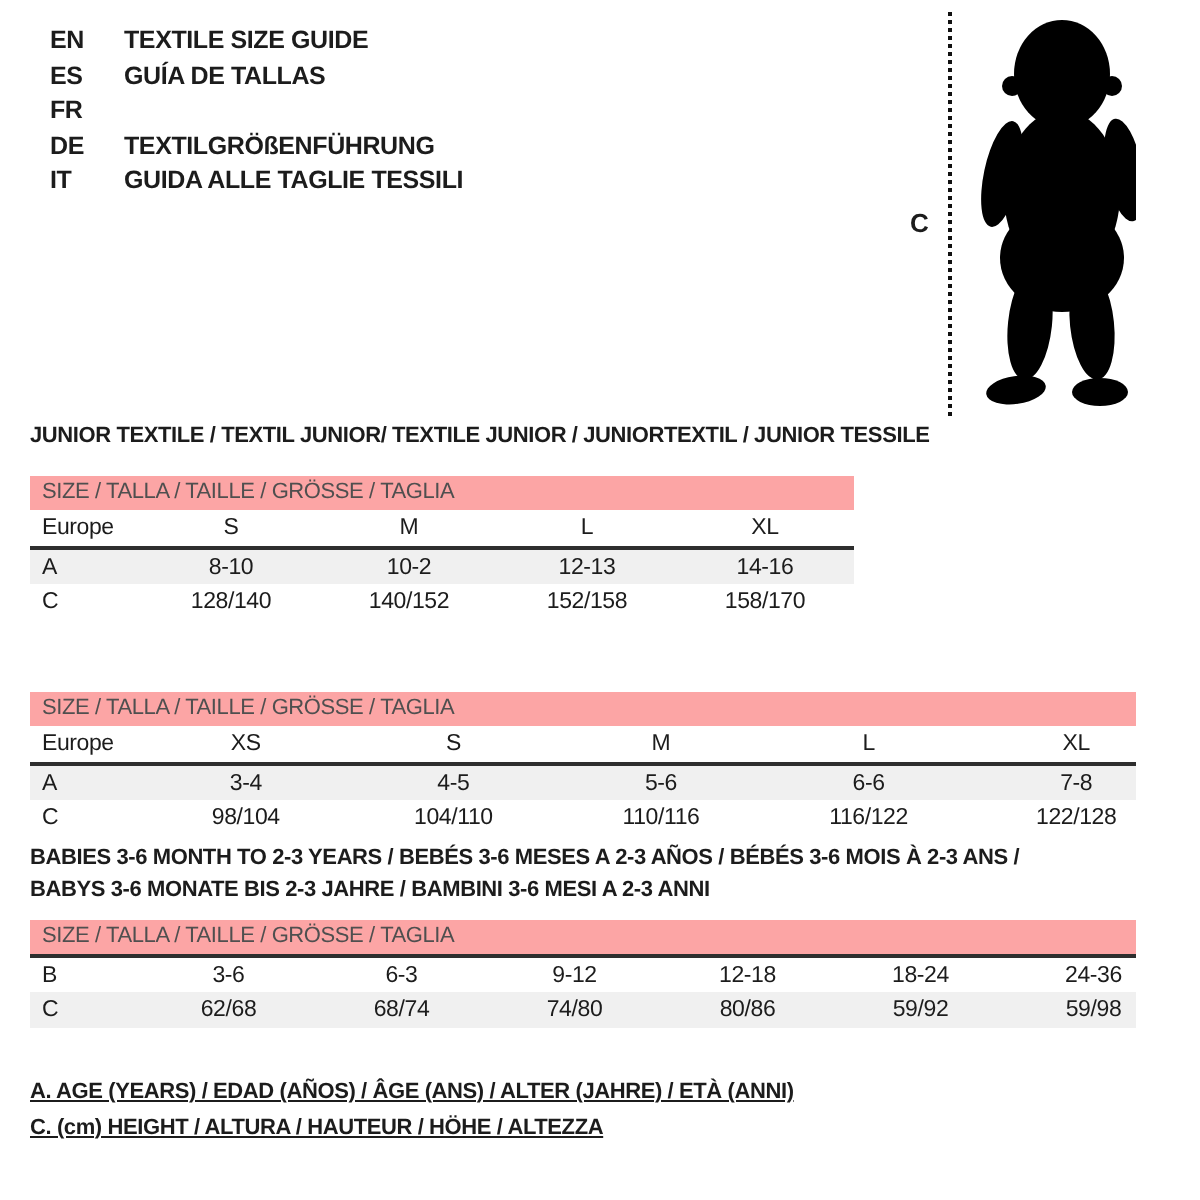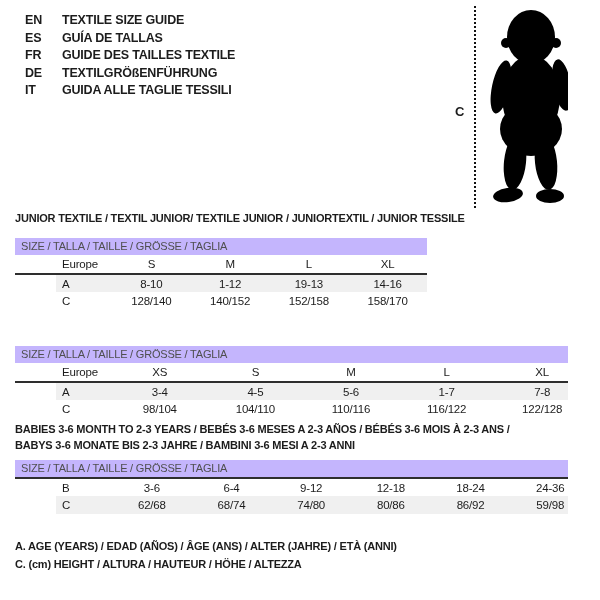--- a/index.html
+++ b/index.html
@@ -14,49 +14,48 @@
   .lang-text{white-space:nowrap;}
   
   .measure-line{position:absolute;left:474px;top:6px;height:202px;width:0;border-left:2.5px dotted #111;}
   .measure-label{position:absolute;left:455px;top:104px;font-size:13px;font-weight:bold;}
   .baby-svg{position:absolute;left:487px;top:5px;width:90px;height:205px;}
   
   .sec-title{position:absolute;left:15px;font-size:11px;font-weight:bold;white-space:nowrap;}
   .sec-title.two-line{line-height:15.5px;}
   
   .tbl{position:absolute;left:15px;}
-  .thead{height:17px;line-height:17px;background:#c4b5fd;color:#4f4f4f;font-size:11px;padding-left:6px;box-sizing:border-box;}
-  .row{display:flex;align-items:center;font-size:11.5px;margin-left:41px;}
+  .thead{height:17px;line-height:17px;background:#fca5a5;color:#4f4f4f;font-size:11px;padding-left:6px;box-sizing:border-box;}
+  .row{display:flex;align-items:center;font-size:11.5px;}
   .row.h18{height:18px;}
   .row.h17{height:17px;}
   .row.shaded{background:#f0f0f0;}
   .rule{height:2px;background:#2e2e2e;}
   .c{flex:1;text-align:center;}
   .c.lbl{flex:0 0 50px;text-align:left;padding-left:6px;}
   
-  .footnotes{position:absolute;left:15px;top:537px;font-size:11px;font-weight:bold;line-height:18px;}
+  .footnotes{position:absolute;left:15px;top:537px;font-size:11px;font-weight:bold;line-height:18px;text-decoration:underline;}
   .footnote{white-space:nowrap;}
 </style>
 </head>
 <body>
 
 <div class="canvas">
 
   <div class="lang-block">
     <div class="lang-row">
       <span class="lang-code">EN</span>
       <span class="lang-text">TEXTILE SIZE GUIDE</span>
     </div>
     <div class="lang-row">
       <span class="lang-code">ES</span>
       <span class="lang-text">GUÍA DE TALLAS</span>
     </div>
     <div class="lang-row">
       <span class="lang-code">FR</span>
-      <span class="lang-text">GUIDE DES TAILLES TEXTILE</span>
     </div>
     <div class="lang-row">
       <span class="lang-code">DE</span>
       <span class="lang-text">TEXTILGRÖßENFÜHRUNG</span>
     </div>
     <div class="lang-row">
       <span class="lang-code">IT</span>
       <span class="lang-text">GUIDA ALLE TAGLIE TESSILI</span>
     </div>
   </div>
@@ -86,22 +85,22 @@
       <div class="c lbl">Europe</div>
       <div class="c">S</div>
       <div class="c">M</div>
       <div class="c">L</div>
       <div class="c">XL</div>
     </div>
     <div class="rule"></div>
     <div class="row h17 shaded">
       <div class="c lbl">A</div>
       <div class="c">8-10</div>
-      <div class="c">1-12</div>
-      <div class="c">19-13</div>
+      <div class="c">10-2</div>
+      <div class="c">12-13</div>
       <div class="c">14-16</div>
     </div>
     <div class="row h18">
       <div class="c lbl">C</div>
       <div class="c">128/140</div>
       <div class="c">140/152</div>
       <div class="c">152/158</div>
       <div class="c">158/170</div>
     </div>
   </div>
@@ -115,21 +114,21 @@
       <div class="c">M</div>
       <div class="c">L</div>
       <div class="c">XL</div>
     </div>
     <div class="rule"></div>
     <div class="row h17 shaded">
       <div class="c lbl">A</div>
       <div class="c">3-4</div>
       <div class="c">4-5</div>
       <div class="c">5-6</div>
-      <div class="c">1-7</div>
+      <div class="c">6-6</div>
       <div class="c">7-8</div>
     </div>
     <div class="row h18">
       <div class="c lbl">C</div>
       <div class="c">98/104</div>
       <div class="c">104/110</div>
       <div class="c">110/116</div>
       <div class="c">116/122</div>
       <div class="c">122/128</div>
     </div>
@@ -138,33 +137,33 @@
   <div class="sec-title two-line" style="top:422px">
     <div>BABIES 3-6 MONTH TO 2-3 YEARS / BEBÉS 3-6 MESES A 2-3 AÑOS / BÉBÉS 3-6 MOIS À 2-3 ANS /</div>
     <div>BABYS 3-6 MONATE BIS 2-3 JAHRE / BAMBINI 3-6 MESI A 2-3 ANNI</div>
   </div>
   <div class="tbl" style="top:460px;width:575px">
     <div class="thead">SIZE / TALLA / TAILLE / GRÖSSE / TAGLIA</div>
     <div class="rule"></div>
     <div class="row h17">
       <div class="c lbl">B</div>
       <div class="c">3-6</div>
-      <div class="c">6-4</div>
+      <div class="c">6-3</div>
       <div class="c">9-12</div>
       <div class="c">12-18</div>
       <div class="c">18-24</div>
       <div class="c">24-36</div>
     </div>
     <div class="row h18 shaded">
       <div class="c lbl">C</div>
       <div class="c">62/68</div>
       <div class="c">68/74</div>
       <div class="c">74/80</div>
       <div class="c">80/86</div>
-      <div class="c">86/92</div>
+      <div class="c">59/92</div>
       <div class="c">59/98</div>
     </div>
   </div>
 
   <div class="footnotes">
     <div class="footnote">A. AGE (YEARS) / EDAD (AÑOS) / ÂGE (ANS) / ALTER (JAHRE) / ETÀ (ANNI)</div>
     <div class="footnote">C. (cm) HEIGHT / ALTURA / HAUTEUR / HÖHE / ALTEZZA</div>
   </div>
 
 </div>

